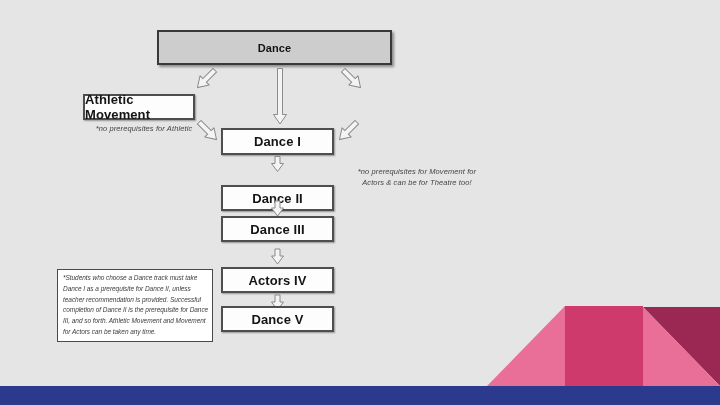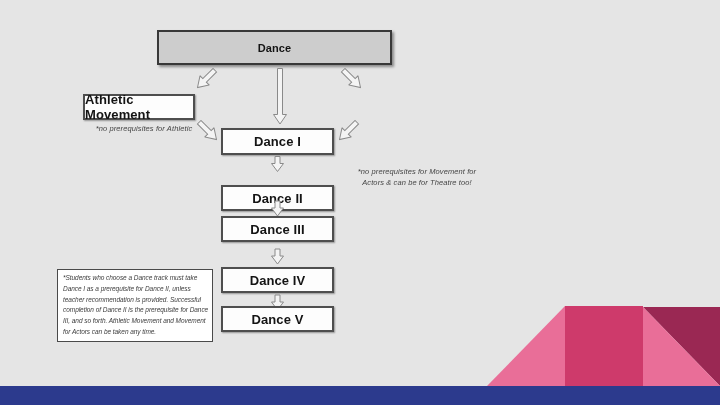--- a/index.html
+++ b/index.html
@@ -104,21 +104,21 @@
   <svg class="arrow arr-23" viewBox="0 0 13 16">
     <polygon points="4,0.5 9,0.5 9,7.5 12.5,7.5 6.5,15.5 0.5,7.5 4,7.5" stroke="#8a8a8a" stroke-width="1" fill="#f4f4f4"></polygon>
   </svg>
   <div class="node node-d3">
     <span>Dance III</span>
   </div>
   <svg class="arrow arr-34" viewBox="0 0 13 16">
     <polygon points="4,0.5 9,0.5 9,7.5 12.5,7.5 6.5,15.5 0.5,7.5 4,7.5" stroke="#8a8a8a" stroke-width="1" fill="#f4f4f4"></polygon>
   </svg>
   <div class="node node-d4">
-    <span>Dance IV</span>
+    <span>Actors IV</span>
   </div>
   <svg class="arrow arr-45" viewBox="0 0 13 16">
     <polygon points="4,0.5 9,0.5 9,7.5 12.5,7.5 6.5,15.5 0.5,7.5 4,7.5" stroke="#8a8a8a" stroke-width="1" fill="#f4f4f4"></polygon>
   </svg>
   <div class="node node-d5">
     <span>Dance V</span>
   </div>
 
   <div class="footnote">
     <span class="note-line">*Students who choose a Dance track must take</span>

